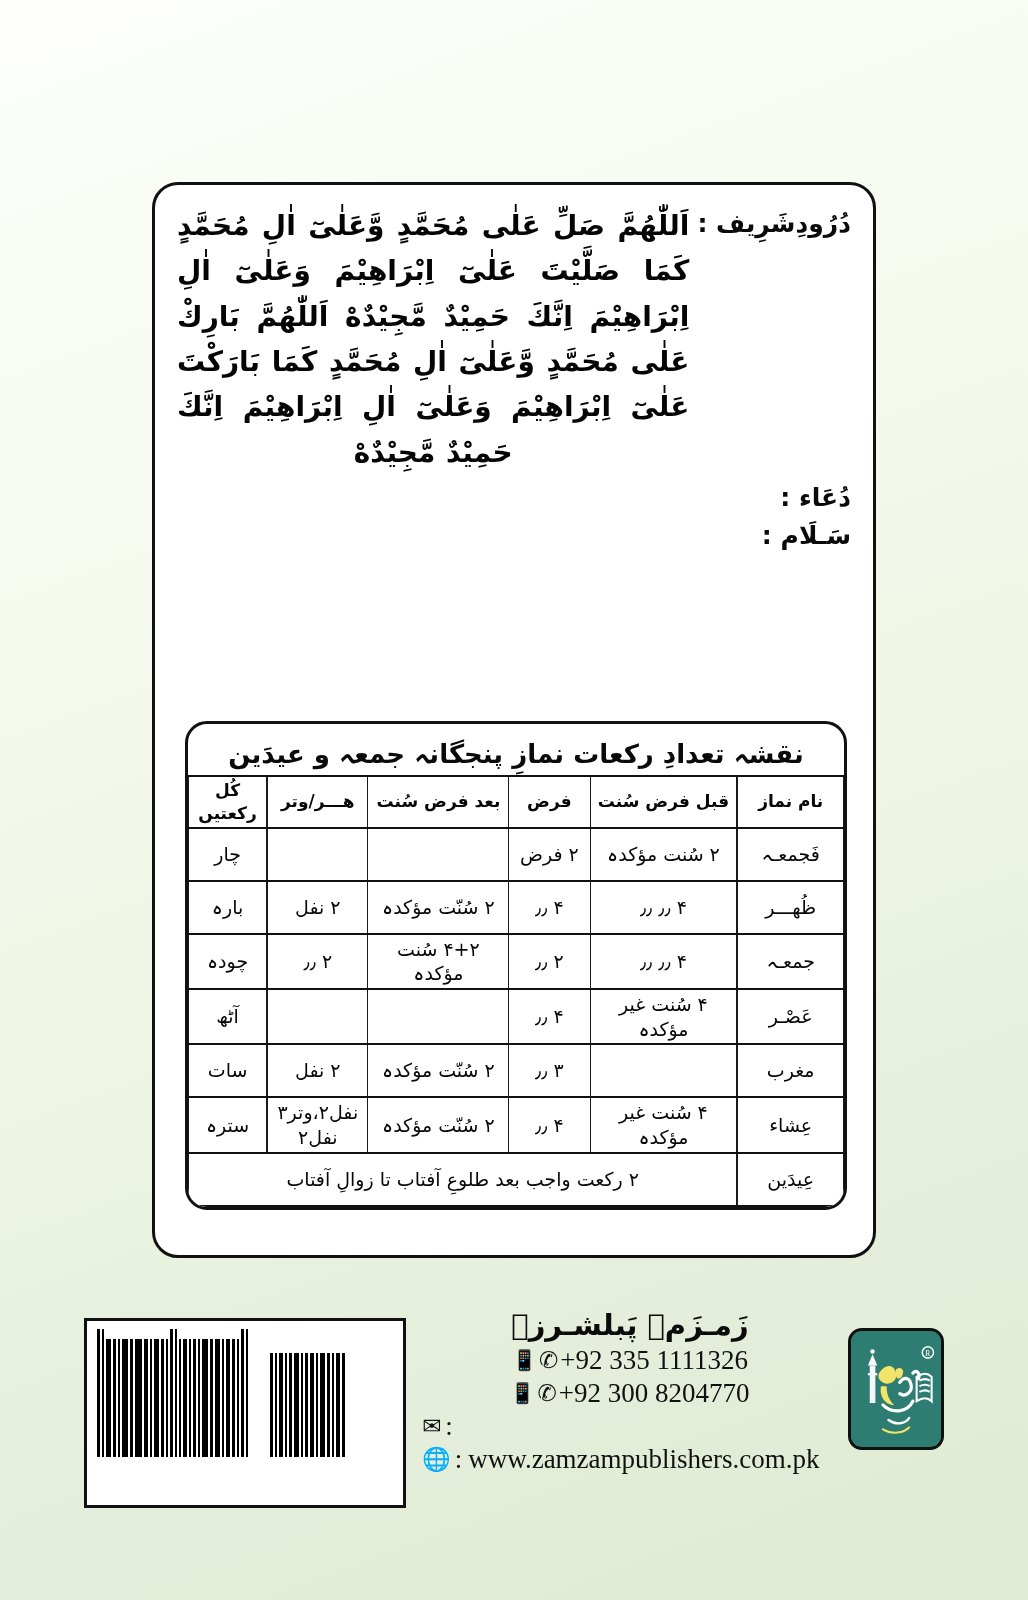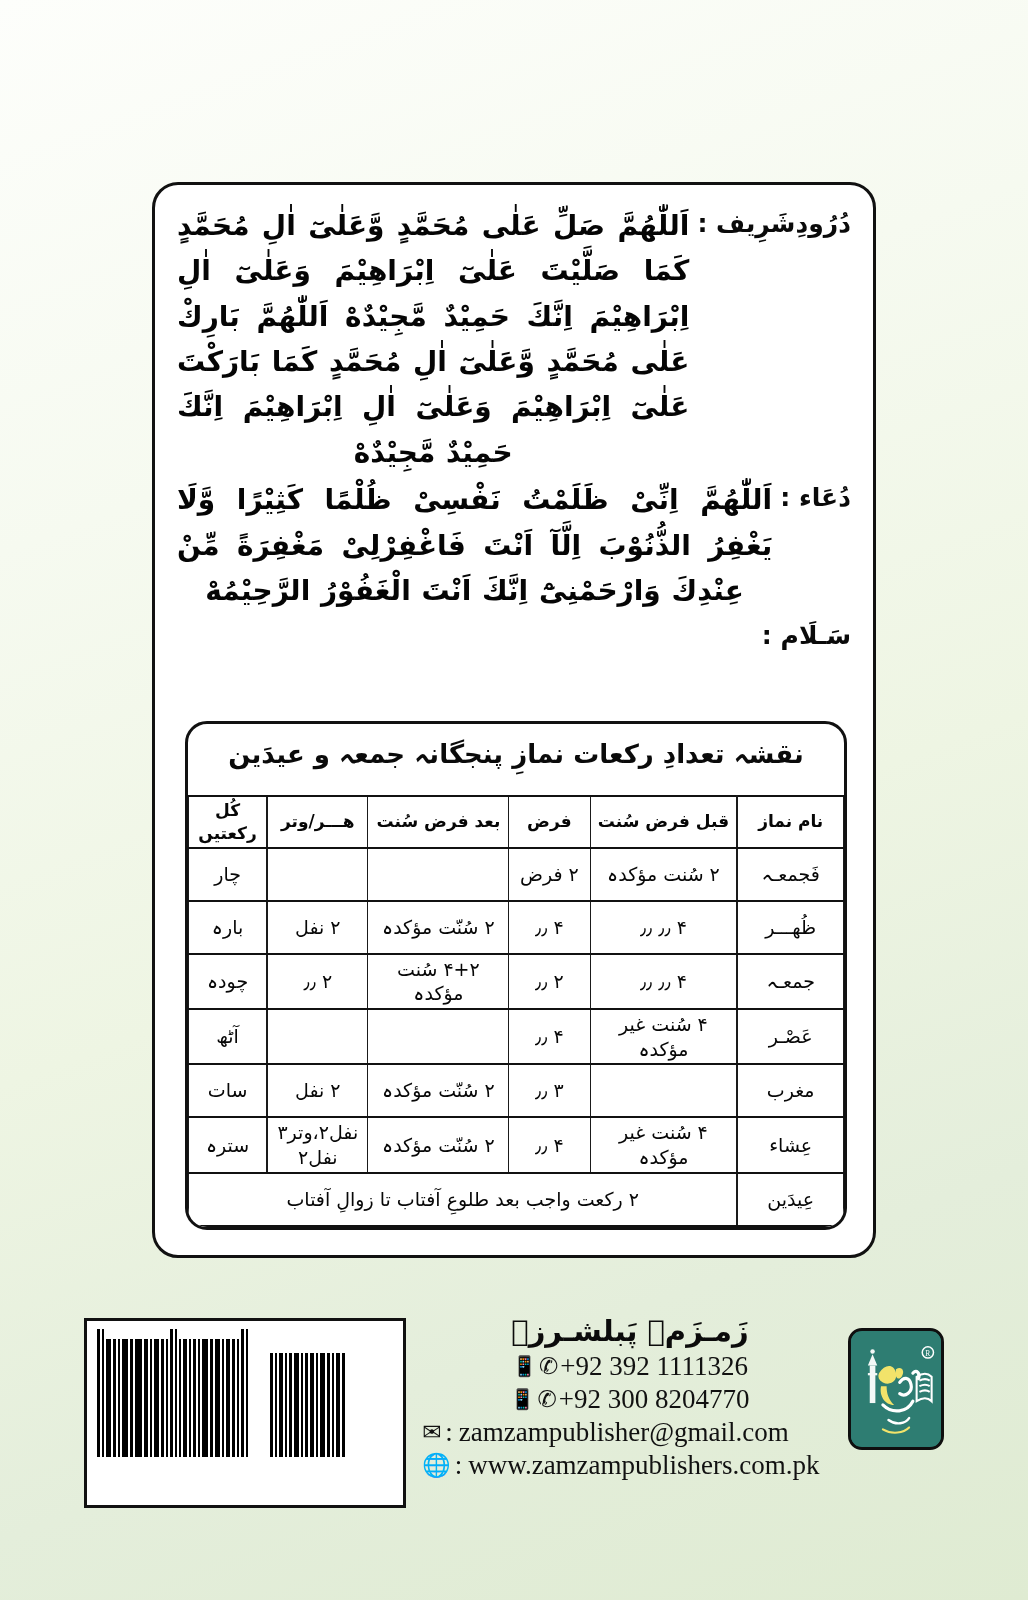--- a/index.html
+++ b/index.html
@@ -84,21 +84,21 @@
     overflow: hidden;
     background: #ffffff;
   }
   #table-title {
     text-align: center;
     direction: rtl;
     font-family: "DejaVu Sans", sans-serif;
     font-size: 26px;
     font-weight: 700;
     color: #0a0a0a;
-    padding: 14px 6px 24px 6px;
+    padding: 14px 6px 4px 6px;
     line-height: 1.25;
     letter-spacing: -0.5px;
   }
   table#rakat-table {
     width: 100%;
     border-collapse: collapse;
     direction: rtl;
     table-layout: fixed;
   }
   table#rakat-table th,
@@ -186,21 +186,21 @@
     font-size: 20px;
     color: #000;
     letter-spacing: 5px;
   }
   #barcode-digits .isbn-main { letter-spacing: 5.5px; }
   #barcode-digits .isbn-addon { letter-spacing: 6px; }
 
   #publisher-block {
     position: absolute;
     left: 420px;
-    top: 14px;
+    top: 8px;
     width: 420px;
     text-align: center;
   }
   #publisher-name {
     font-family: "DejaVu Sans", sans-serif;
     direction: rtl;
     font-size: 29px;
     font-weight: 700;
     color: #0b0b0b;
     letter-spacing: -1px;
@@ -254,21 +254,20 @@
 
   <div class="dua-block">
 
     <div class="dua-row">
       <div class="dua-label">دُرُودِشَرِیف :</div>
       <div class="dua-text">اَللّٰهُمَّ صَلِّ عَلٰى مُحَمَّدٍ وَّعَلٰىٓ اٰلِ مُحَمَّدٍ كَمَا صَلَّيْتَ عَلٰىٓ اِبْرَاهِيْمَ وَعَلٰىٓ اٰلِ اِبْرَاهِيْمَ اِنَّكَ حَمِيْدٌ مَّجِيْدٌهْ اَللّٰهُمَّ بَارِكْ عَلٰى مُحَمَّدٍ وَّعَلٰىٓ اٰلِ مُحَمَّدٍ كَمَا بَارَكْتَ عَلٰىٓ اِبْرَاهِيْمَ وَعَلٰىٓ اٰلِ اِبْرَاهِيْمَ اِنَّكَ حَمِيْدٌ مَّجِيْدٌهْ</div>
     </div>
 
     <div class="dua-row" id="dua-row">
       <div class="dua-label">دُعَاء :</div>
-      <div class="dua-text">اَللّٰهُمَّ اِنِّىْ ظَلَمْتُ نَفْسِىْ ظُلْمًا كَثِيْرًا وَّلَا يَغْفِرُ الذُّنُوْبَ اِلَّآ اَنْتَ فَاغْفِرْلِىْ مَغْفِرَةً مِّنْ عِنْدِكَ وَارْحَمْنِىْٓ اِنَّكَ اَنْتَ الْغَفُوْرُ الرَّحِيْمُهْ</div>
     </div>
 
     <div class="dua-row" id="salam-row">
       <div class="dua-label">سَـلَام :</div>
     </div>
 
   </div>
 
   <div id="table-card">
     <div id="table-title">نقشہ تعدادِ رکعات نمازِ پنجگانہ جمعہ و عیدَین</div>
@@ -405,33 +404,32 @@
       </div>
     </div>
   </div>
 
   <div id="publisher-block">
     <div id="publisher-name">زَمـزَمؔ پَبلشـرزؔ</div>
 
     <div class="contact-line">
       <span class="ico ico-phone">📱</span>
       <span class="ico ico-wa">✆</span>
-      <span>+92 392 1111326</span>
+      <span>+92 335 1111326</span>
     </div>
 
     <div class="contact-line">
       <span class="ico ico-phone">📱</span>
       <span class="ico ico-wa">✆</span>
       <span>+92 300 8204770</span>
     </div>
 
     <div class="contact-line left-align">
       <span class="ico ico-mail">✉</span>
       <span class="sep">:</span>
-      <span>zamzampublisher@gmail.com</span>
     </div>
 
     <div class="contact-line left-align">
       <span class="ico ico-web">🌐</span>
       <span class="sep">:</span>
       <span>www.zamzampublishers.com.pk</span>
     </div>
   </div>
 
   <div id="publisher-logo">

